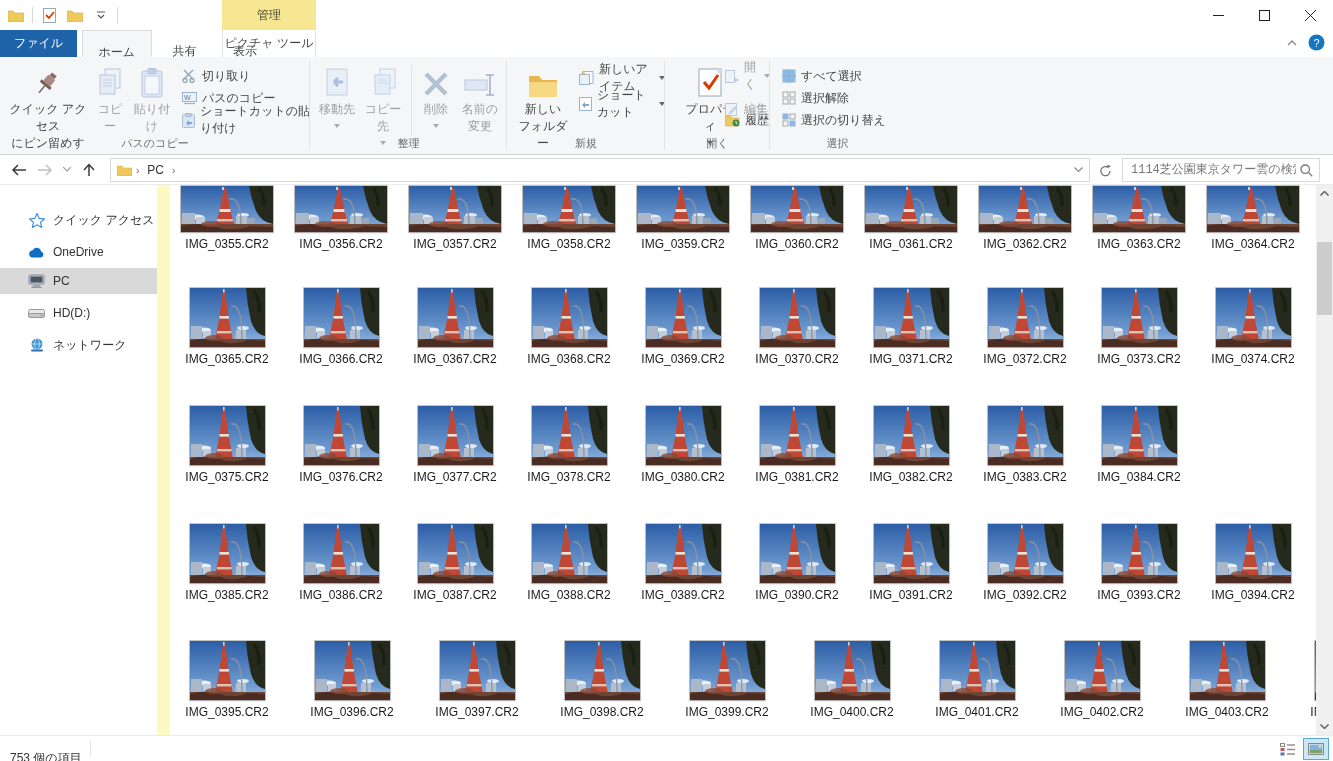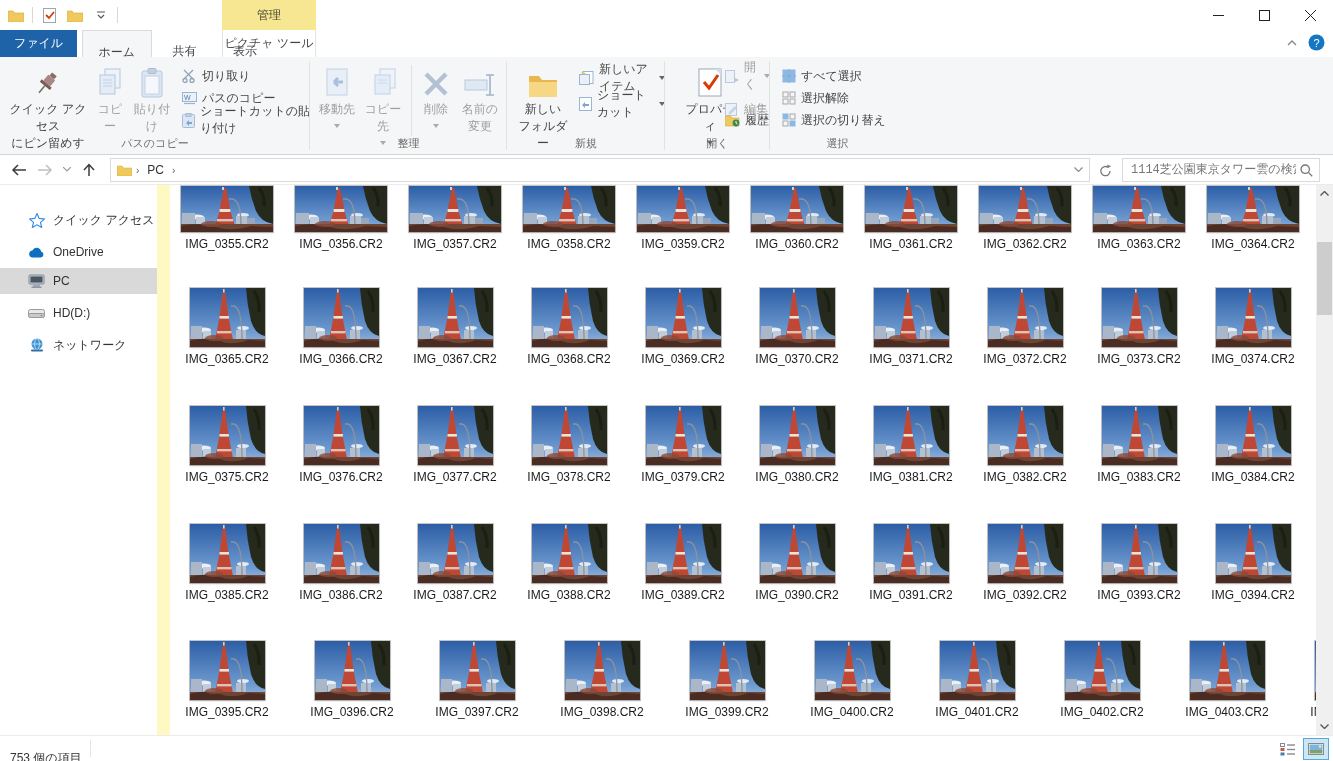--- a/index.html
+++ b/index.html
@@ -749,28 +749,20 @@
             </svg>
           </div>
           <div class="file-label">IMG_0378.CR2</div>
         </div>
         <div class="file-cell">
           <div class="thumb port">
             <svg viewBox="0 0 75 59" preserveAspectRatio="none">
               <use href="#th-port"></use>
             </svg>
           </div>
-          <div class="file-label">IMG_0379.CR2</div>
-        </div>
-        <div class="file-cell">
-          <div class="thumb port">
-            <svg viewBox="0 0 75 59" preserveAspectRatio="none">
-              <use href="#th-port"></use>
-            </svg>
-          </div>
           <div class="file-label">IMG_0380.CR2</div>
         </div>
         <div class="file-cell">
           <div class="thumb port">
             <svg viewBox="0 0 75 59" preserveAspectRatio="none">
               <use href="#th-port"></use>
             </svg>
           </div>
           <div class="file-label">IMG_0381.CR2</div>
         </div>

